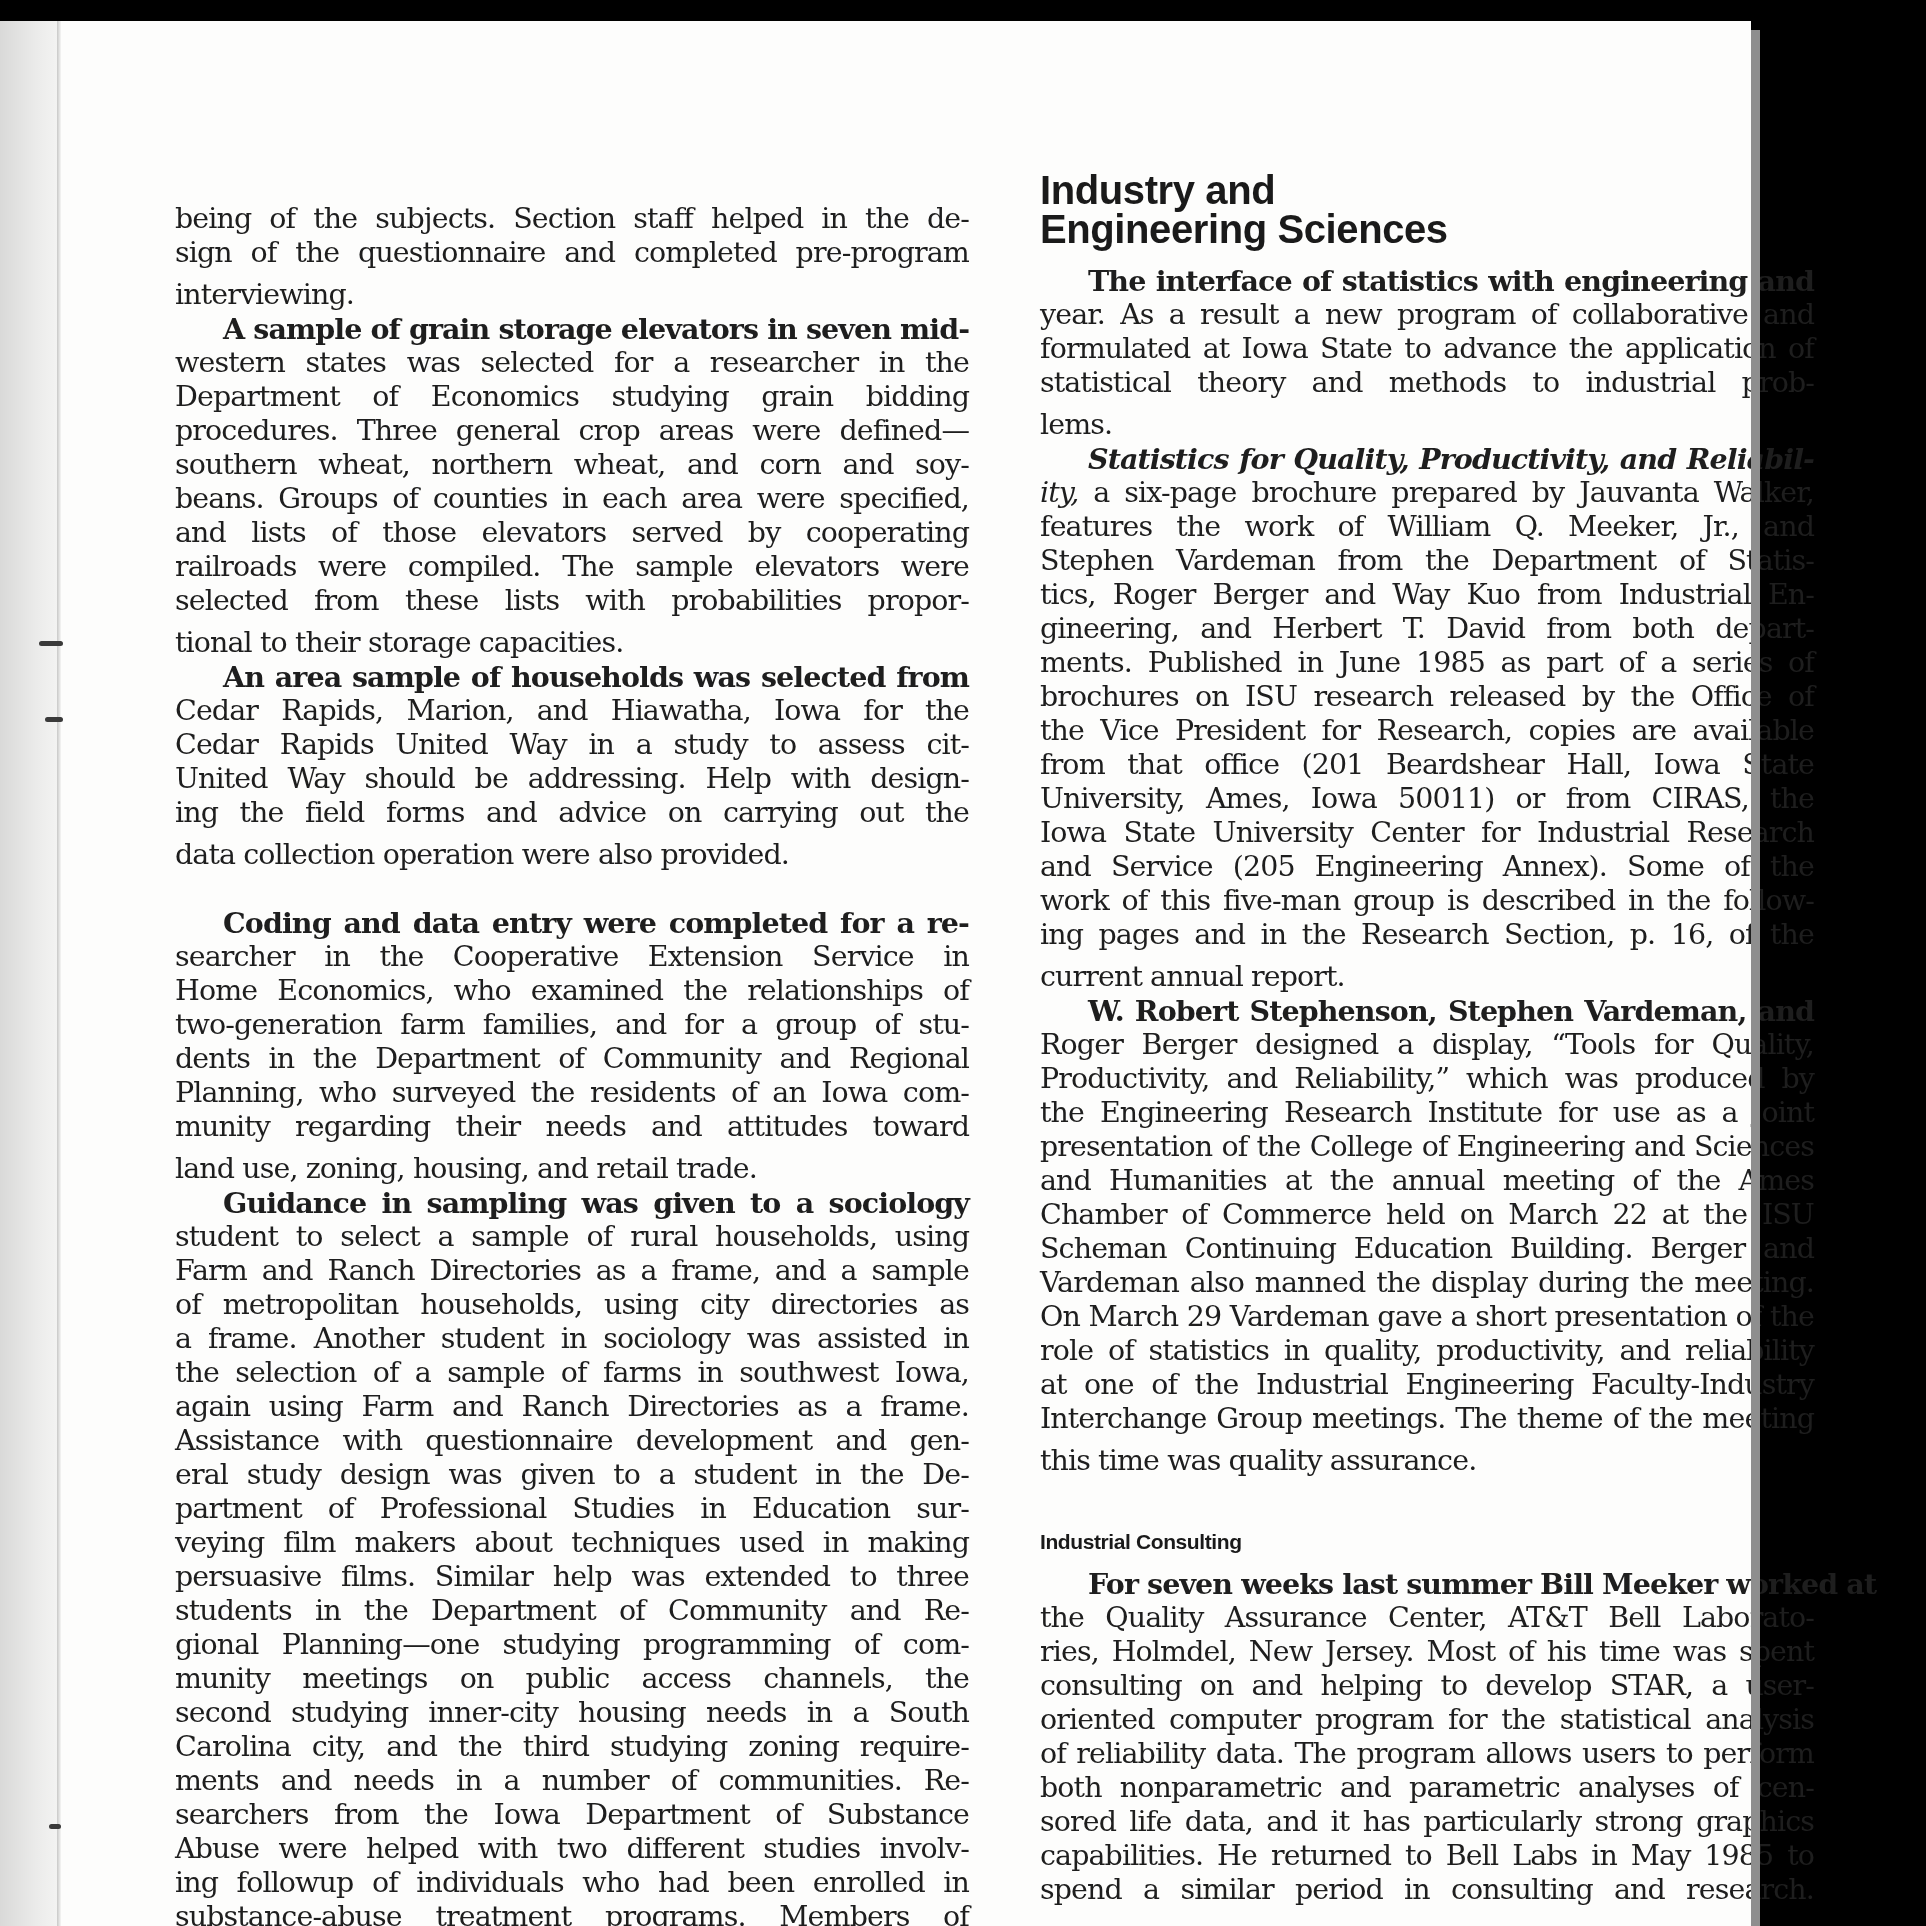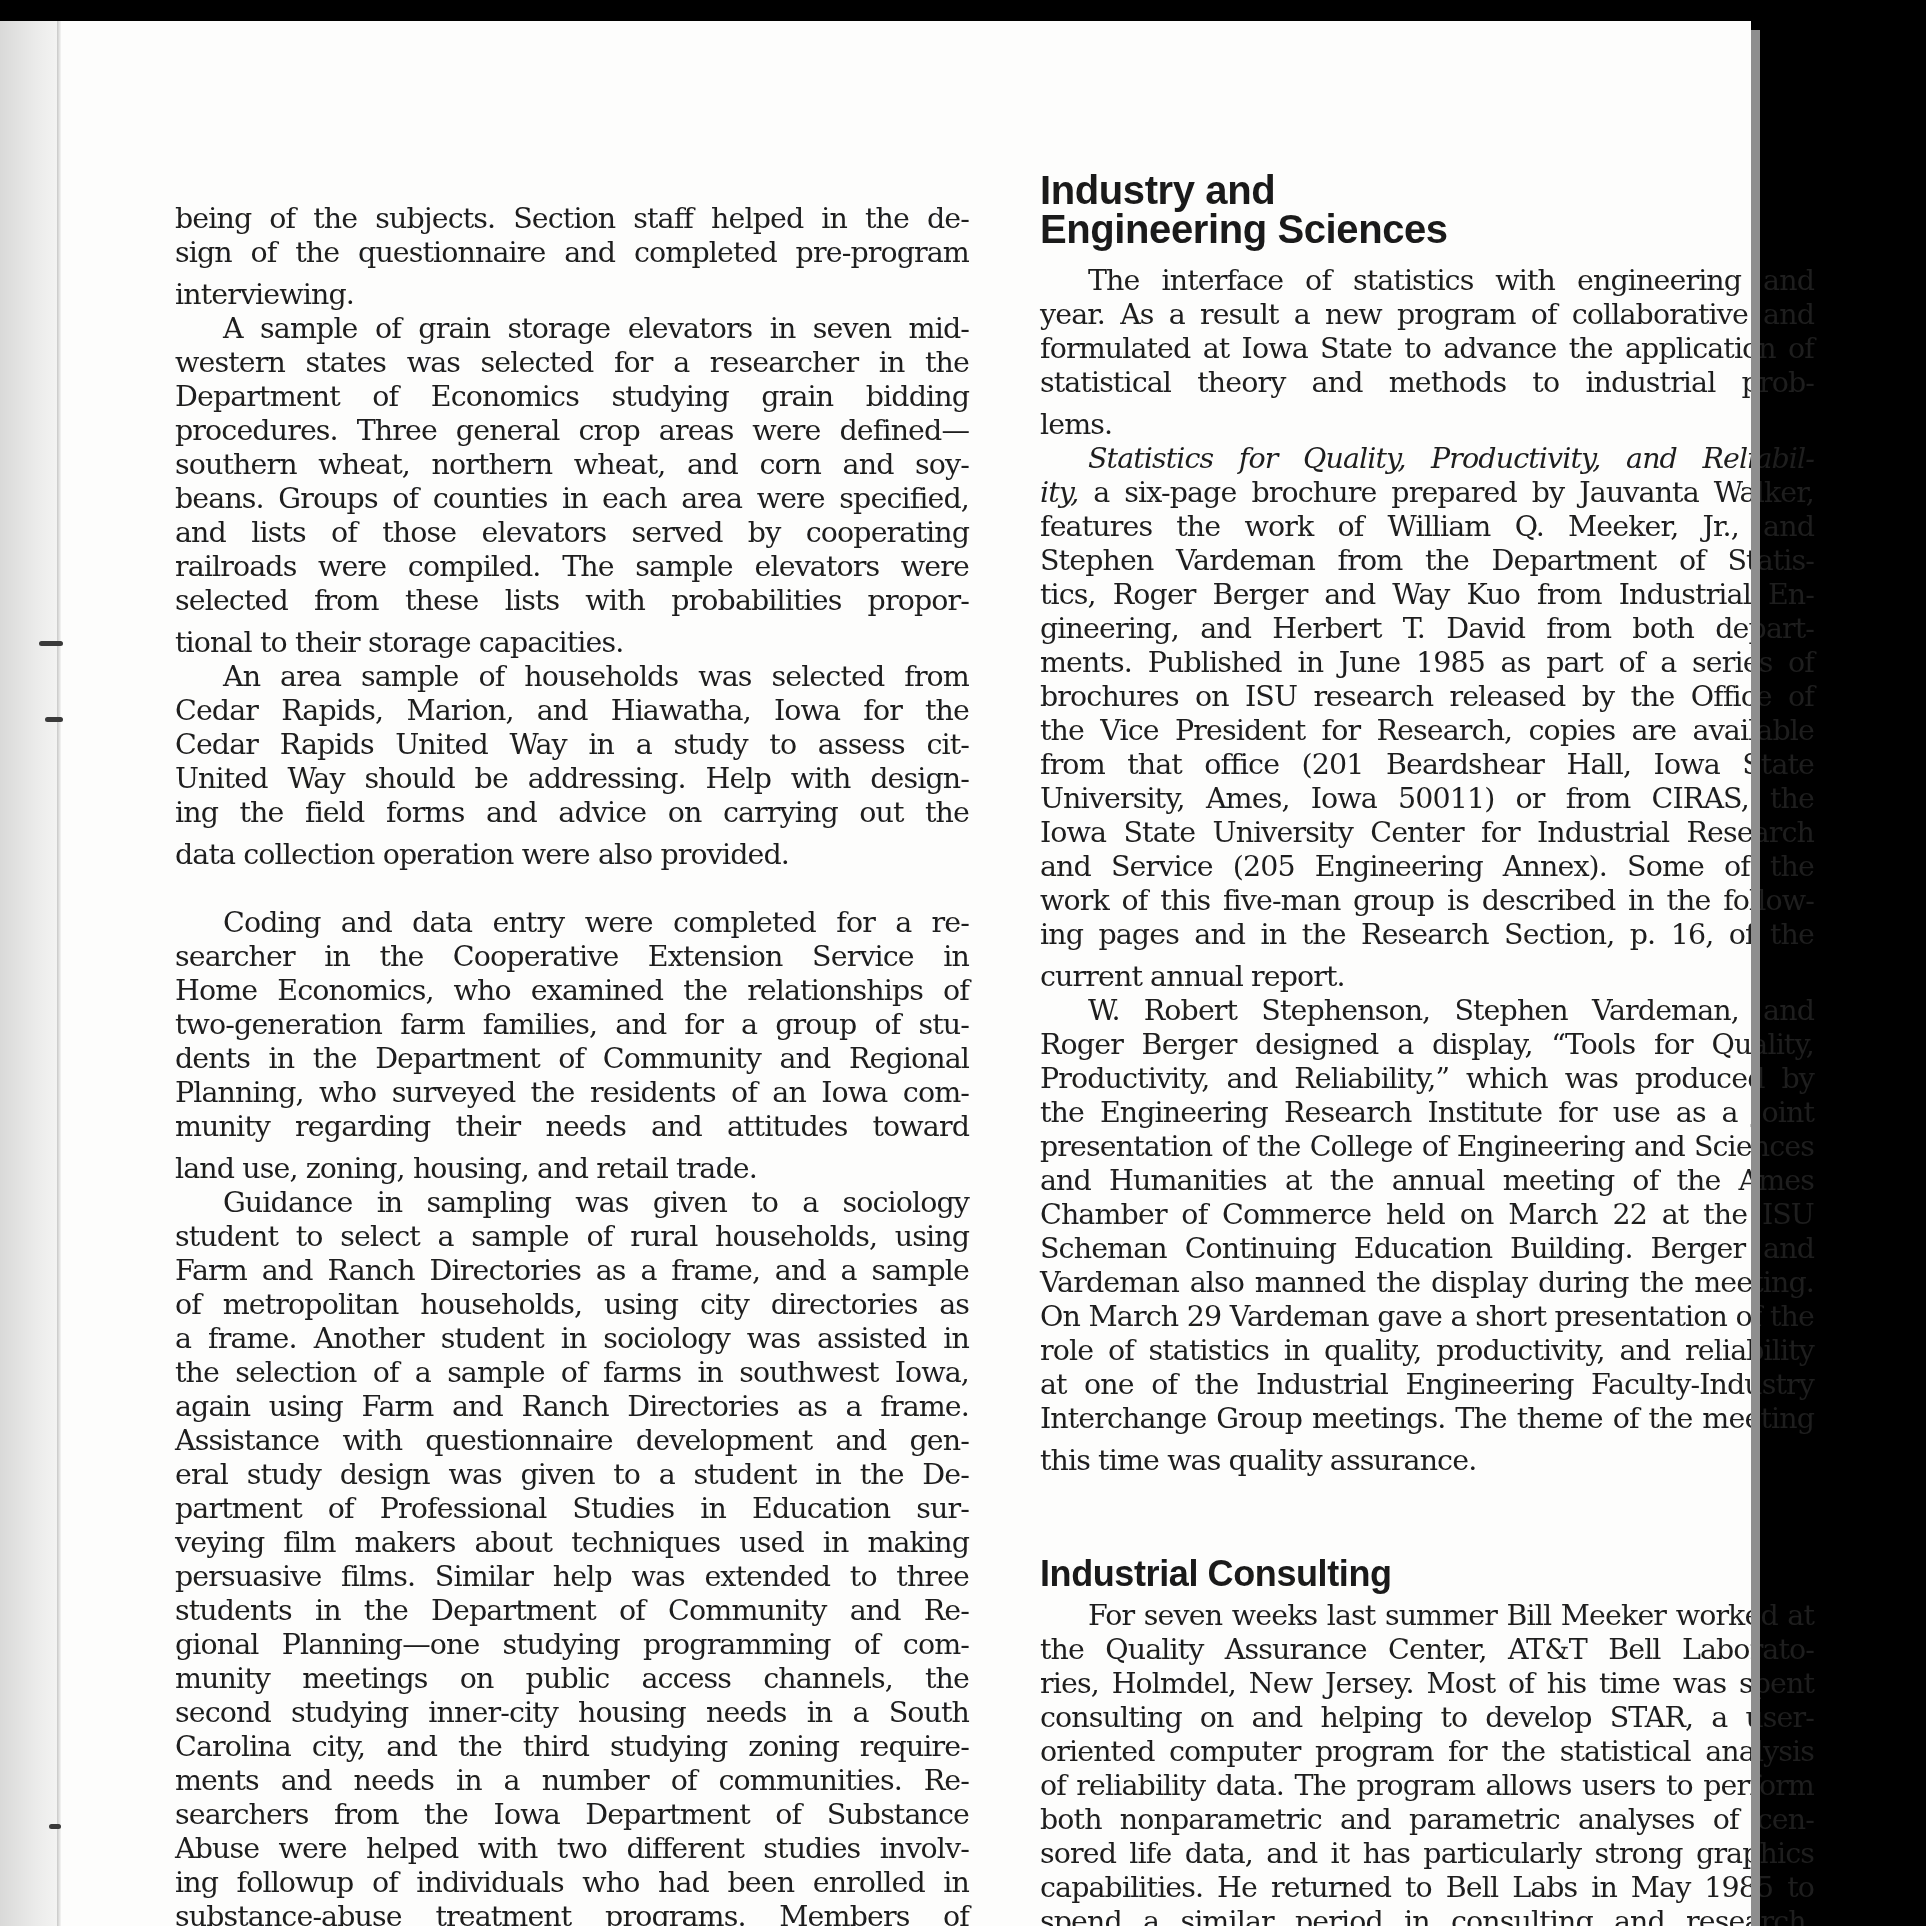--- a/index.html
+++ b/index.html
@@ -32,29 +32,29 @@
     letter-spacing: -0.9px;
   }
   .col-left { left: 175px; top: 181px; width: 794px; }
   .col-right { left: 1040px; top: 150px; width: 774px; }
   .ln {
     display: block; height: 34px; line-height: 34px;
     white-space: nowrap; text-align: justify; text-align-last: justify;
     overflow: visible;
   }
   .ln.last { text-align-last: left; margin-top: 8px; }
-  .ln.ind { padding-left: 48px; }
+  .ln.ind { padding-left: 48px; font-weight: bold; }
   .gap { height: 34px; }
   .it { font-style: italic; }
   .heading {
     font-family: "Liberation Sans", "DejaVu Sans", sans-serif;
     font-weight: bold; color: #1a1a1a; letter-spacing: -0.4px;
   }
   .h1 { font-size: 40px; line-height: 39px; height: 39px; }
-  .h2 { font-size: 36px; line-height: 35px; height: 35px; margin-top: 32px; }
+  .h2 { font-size: 21px; line-height: 35px; height: 35px; }
 </style>
 </head>
 <body>
 
 <div class="page">
   <div class="gutter"></div>
   <div class="gutter-fold"></div>
   <div class="staple" style="left:39px; top:620px; width:24px;"></div>
   <div class="staple" style="left:45px; top:696px; width:17.7px;"></div>
   <div class="staple" style="left:49px; top:1803px; width:11.6px;"></div>

